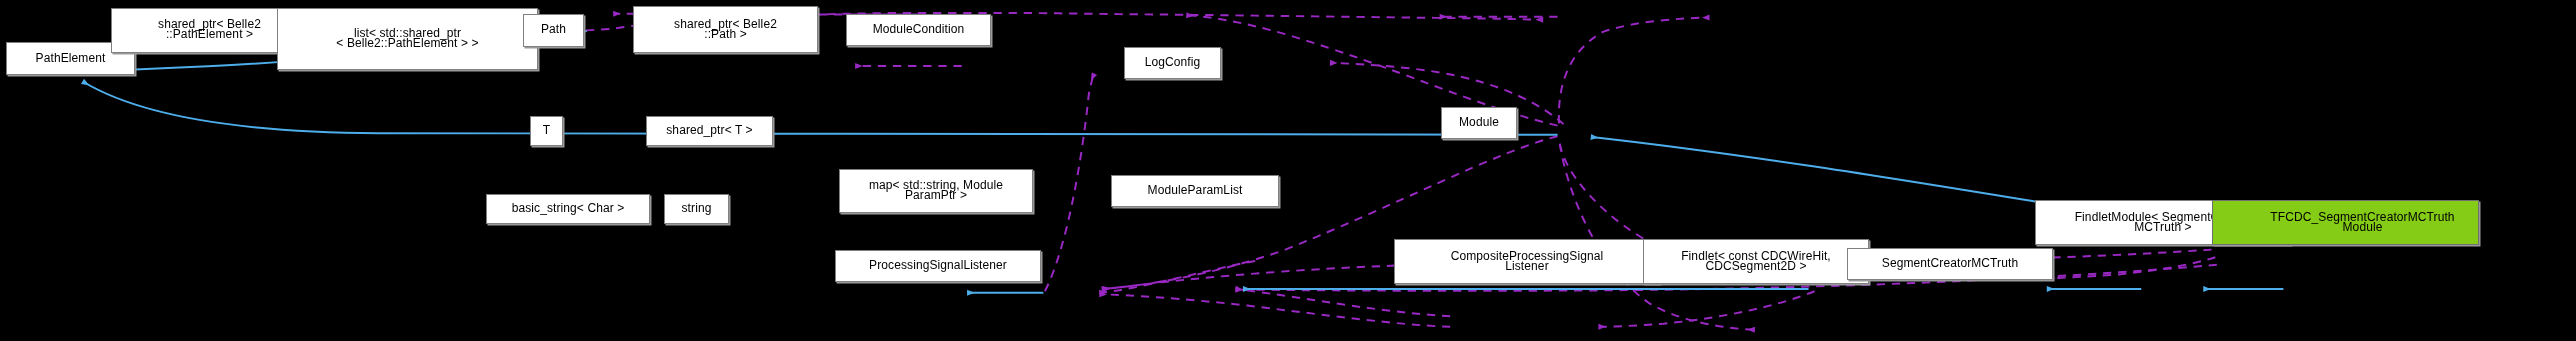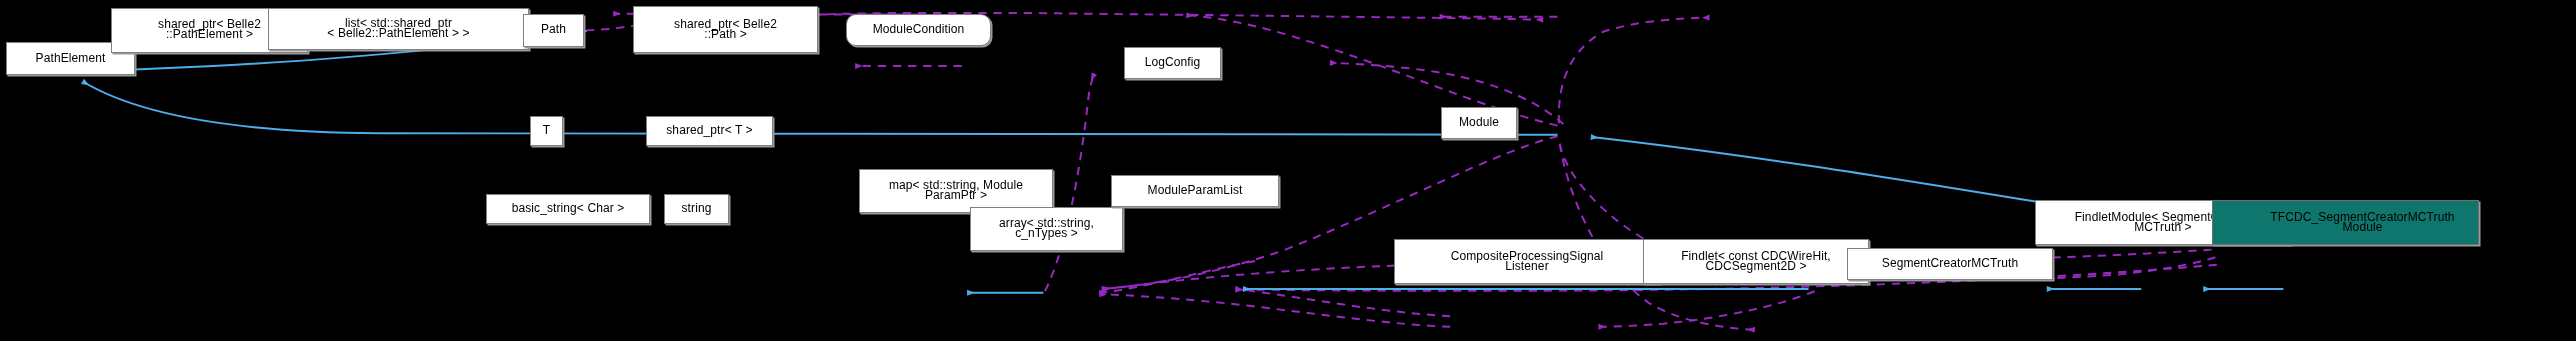--- a/index.html
+++ b/index.html
@@ -42,21 +42,21 @@
     line-height: 9.8px;
     display: flex;
     align-items: center;
     justify-content: center;
     text-align: center;
     white-space: pre-line;
     padding: 0.8px 3px;
     letter-spacing: 0.1px;
   }
   .node.highlight {
-    background: #0f766e;
+    background: #84cc16;
     border: 0.8px solid #6f6f6f;
     padding-left: 37px;
   }
 </style>
 </head>
 <body>
 
 <div id="diagram-root">
   <svg id="edge-layer" viewBox="0 0 3407 452" width="2576" height="342" xmlns="http://www.w3.org/2000/svg">
     <defs>
@@ -102,37 +102,36 @@
       <path d="M 2832,382 L 2708,382"></path>
       <path d="M 3020,382 L 2915,382"></path>
       <path d="M 3238,305 L 3130,305"></path>
     </g>
   </svg>
 
   <div id="node-layer">
       <div class="node" style="left: 6px; top: 42px; width: 129px; height: 33px;">PathElement</div>
       <div class="node" style="left: 111px; top: 7.6px; width: 197px; height: 45px;">shared_ptr&lt; Belle2
 ::PathElement &gt;</div>
-      <div class="node" style="left: 268px; top: 7.6px; width: 261px; height: 42px;">list&lt; std::shared_ptr
+      <div class="node" style="left: 277px; top: 7.6px; width: 261px; height: 62px;">list&lt; std::shared_ptr
 &lt; Belle2::PathElement &gt; &gt;</div>
       <div class="node" style="left: 523px; top: 13.6px; width: 61px; height: 33px;">Path</div>
       <div class="node" style="left: 633px; top: 6px; width: 185px; height: 47px;">shared_ptr&lt; Belle2
 ::Path &gt;</div>
-      <div class="node" style="left: 846px; top: 13.6px; width: 145px; height: 32px; border-radius: 10px;">ModuleCondition</div>
+      <div class="node" style="left: 846px; top: 13.6px; width: 145px; height: 32px;">ModuleCondition</div>
       <div class="node" style="left: 1124px; top: 47px; width: 97px; height: 32px;">LogConfig</div>
       <div class="node" style="left: 1441px; top: 107px; width: 76px; height: 32px;">Module</div>
       <div class="node" style="left: 530px; top: 116px; width: 33px; height: 30px;">T</div>
       <div class="node" style="left: 646px; top: 116px; width: 127px; height: 30px;">shared_ptr&lt; T &gt;</div>
       <div class="node" style="left: 486px; top: 194px; width: 164px; height: 30px;">basic_string&lt; Char &gt;</div>
       <div class="node" style="left: 664px; top: 194px; width: 65px; height: 30px;">string</div>
-      <div class="node" style="left: 839px; top: 169px; width: 194px; height: 44px; margin-left: 20px;">map&lt; std::string, Module
+      <div class="node" style="left: 839px; top: 169px; width: 194px; height: 44px;">map&lt; std::string, Module
 ParamPtr &gt;</div>
-      <div class="node" style="left: 970px; top: 207px; width: 153px; height: 44px;">array&lt; std::string,
-c_nTypes &gt;</div>
       <div class="node" style="left: 1111px; top: 175px; width: 168px; height: 32px;">ModuleParamList</div>
+      <div class="node" style="left: 835px; top: 250px; width: 206px; height: 32px;">ProcessingSignalListener</div>
       <div class="node" style="left: 1394px; top: 239px; width: 266px; height: 45px;">CompositeProcessingSignal
 Listener</div>
       <div class="node" style="left: 1643px; top: 239px; width: 226px; height: 45px;">Findlet&lt; const CDCWireHit,
 CDCSegment2D &gt;</div>
       <div class="node" style="left: 1847px; top: 248px; width: 206px; height: 32px;">SegmentCreatorMCTruth</div>
       <div class="node" style="left: 2035px; top: 200px; width: 256px; height: 45px;">FindletModule&lt; SegmentCreator
 MCTruth &gt;</div>
       <div class="node highlight" style="left: 2212px; top: 200px; width: 267px; height: 45px;">TFCDC_SegmentCreatorMCTruth
 Module</div>
     </div>

